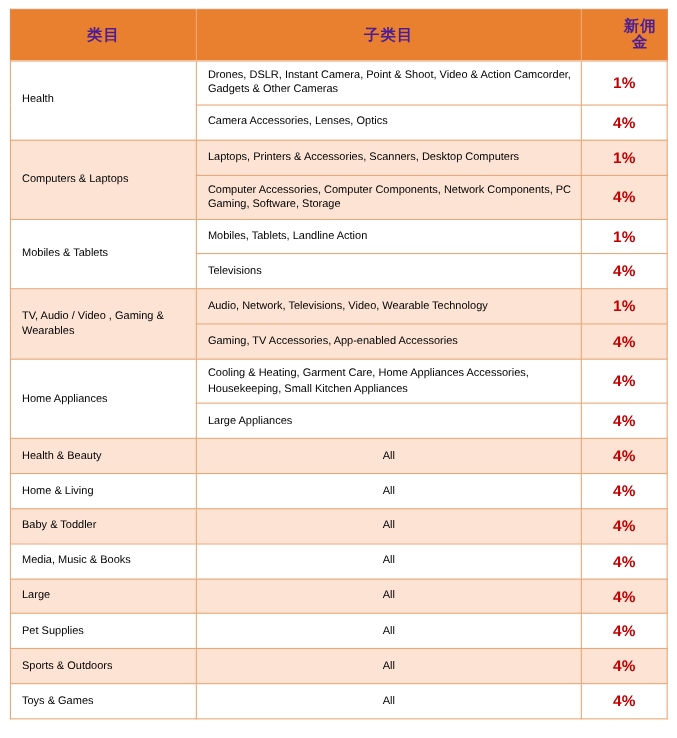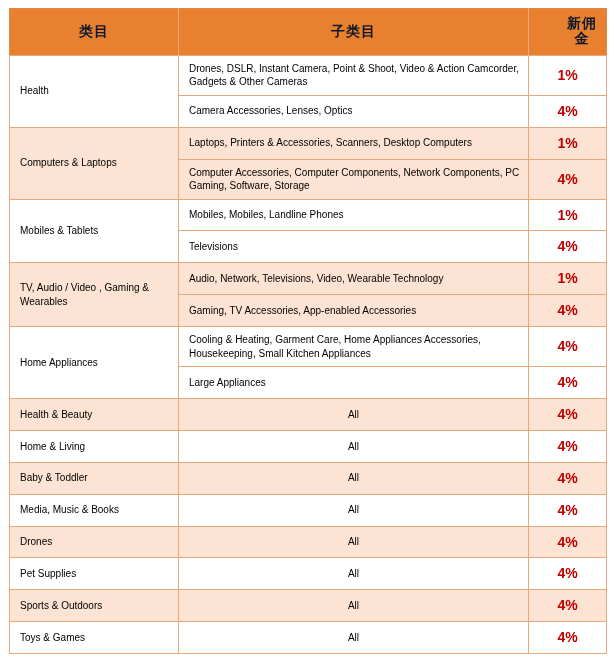--- a/index.html
+++ b/index.html
@@ -28,21 +28,21 @@
     border: 1px solid #E0884A;
   }
 
   table.commission-table col.col-category  { width: 169px; }
   table.commission-table col.col-sub       { width: 350px; }
   table.commission-table col.col-rate      { width: 78px;  }
 
   
   thead th {
     background: #E8802F;
-    color: #0f172a;
+    color: #4c1d95;
     font-size: 14px;
     font-weight: bold;
     text-align: center;
     padding: 7px 4px 8px 4px;
     border-right: 1px solid #F3A875;
     letter-spacing: 1px;
     line-height: 1.1;
   }
   thead th:last-child { border-right: none; padding-left: 33px; }
 
@@ -106,21 +106,21 @@
           <td class="cat-cell" rowspan="2">Computers &amp; Laptops</td>
           <td class="sub-cell">Laptops, Printers &amp; Accessories, Scanners, Desktop Computers</td>
           <td class="rate-cell">1%</td>
         </tr>
         <tr class="stripe">
           <td class="sub-cell">Computer Accessories, Computer Components, Network Components, PC Gaming, Software, Storage</td>
           <td class="rate-cell">4%</td>
         </tr>
         <tr>
           <td class="cat-cell" rowspan="2">Mobiles &amp; Tablets</td>
-          <td class="sub-cell">Mobiles, Mobiles, Landline Phones</td>
+          <td class="sub-cell">Mobiles, Tablets, Landline Action</td>
           <td class="rate-cell">1%</td>
         </tr>
         <tr>
           <td class="sub-cell">Televisions</td>
           <td class="rate-cell">4%</td>
         </tr>
         <tr class="stripe">
           <td class="cat-cell" rowspan="2">TV, Audio / Video , Gaming &amp; Wearables</td>
           <td class="sub-cell">Audio, Network, Televisions, Video, Wearable Technology</td>
           <td class="rate-cell">1%</td>
@@ -152,21 +152,21 @@
           <td class="cat-cell">Baby &amp; Toddler</td>
           <td class="sub-cell center">All</td>
           <td class="rate-cell">4%</td>
         </tr>
         <tr>
           <td class="cat-cell">Media, Music &amp; Books</td>
           <td class="sub-cell center">All</td>
           <td class="rate-cell">4%</td>
         </tr>
         <tr class="stripe">
-          <td class="cat-cell">Drones</td>
+          <td class="cat-cell">Large</td>
           <td class="sub-cell center">All</td>
           <td class="rate-cell">4%</td>
         </tr>
         <tr>
           <td class="cat-cell">Pet Supplies</td>
           <td class="sub-cell center">All</td>
           <td class="rate-cell">4%</td>
         </tr>
         <tr class="stripe">
           <td class="cat-cell">Sports &amp; Outdoors</td>

